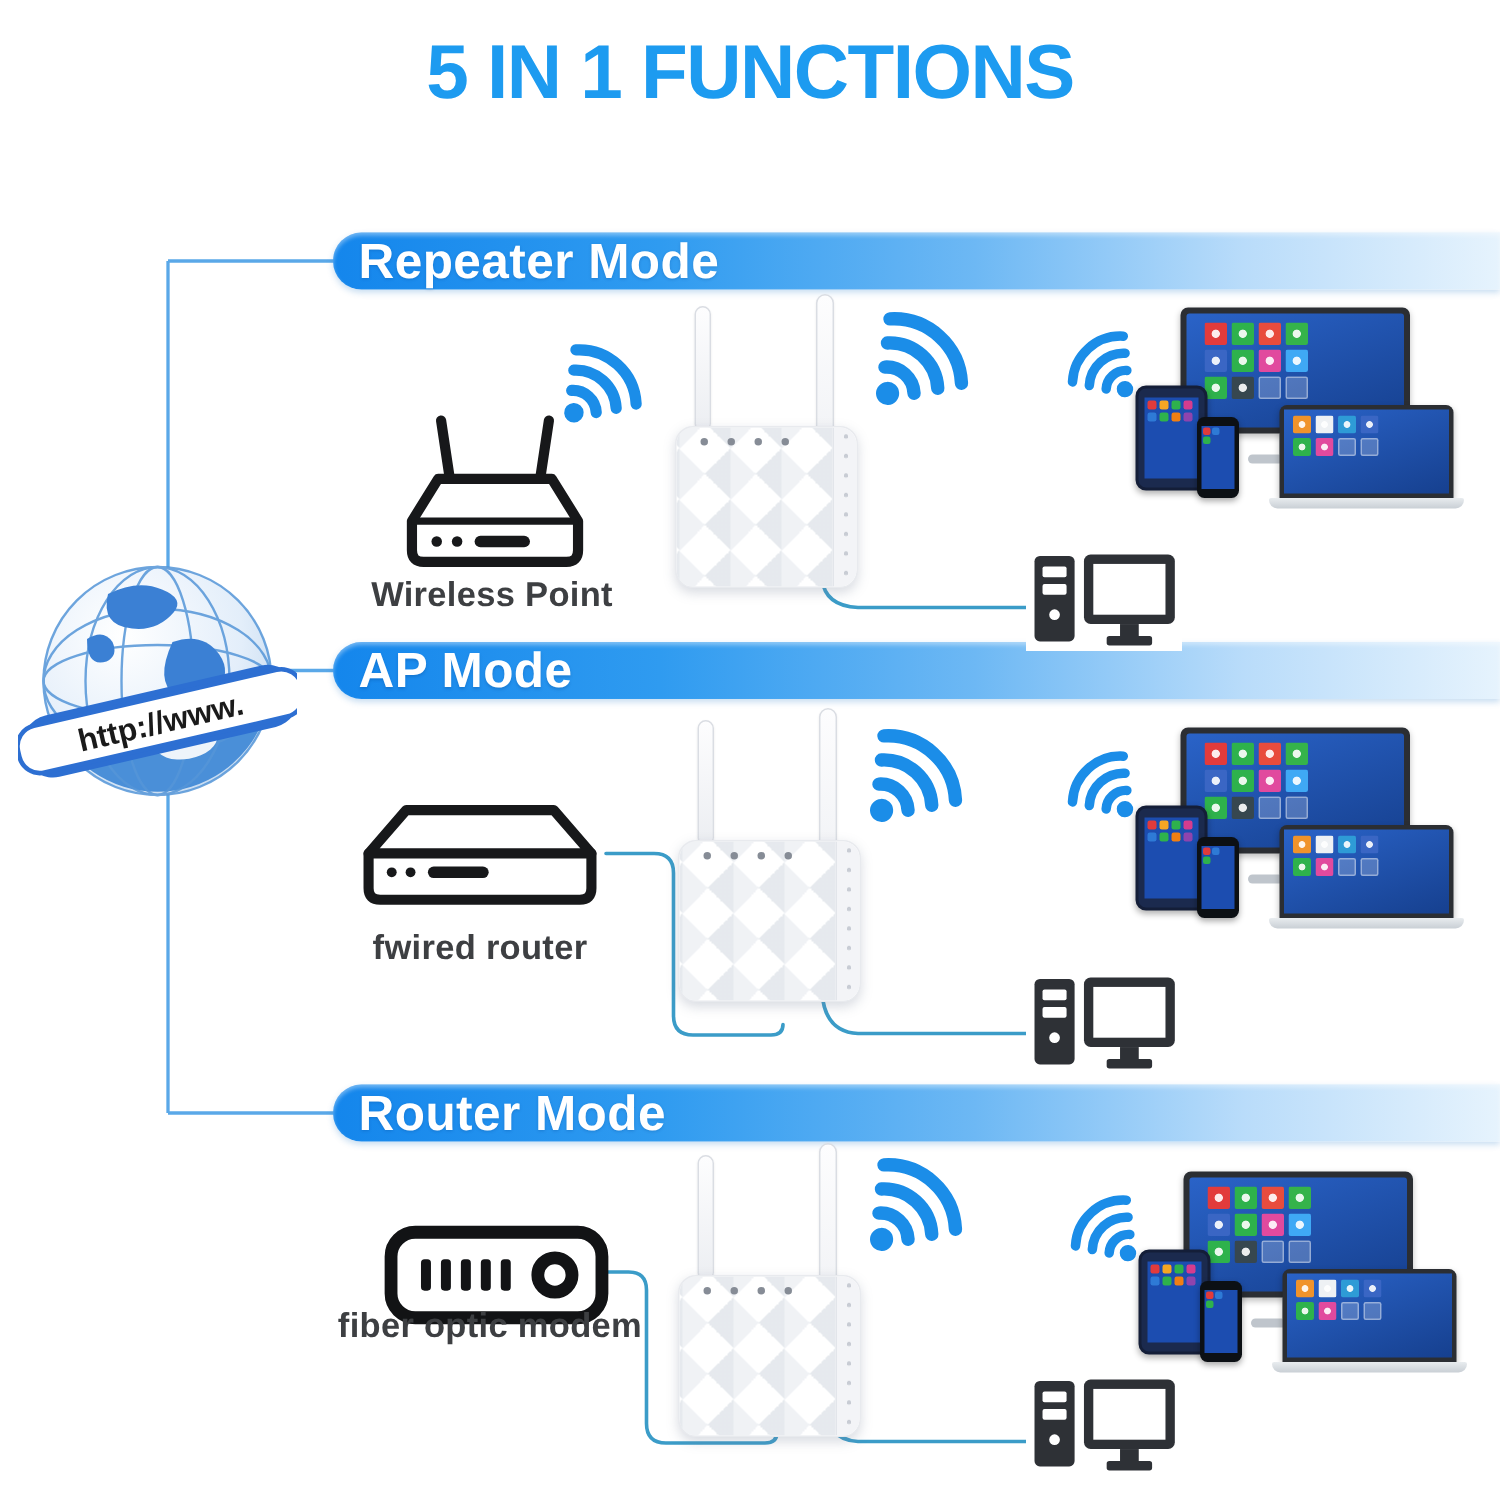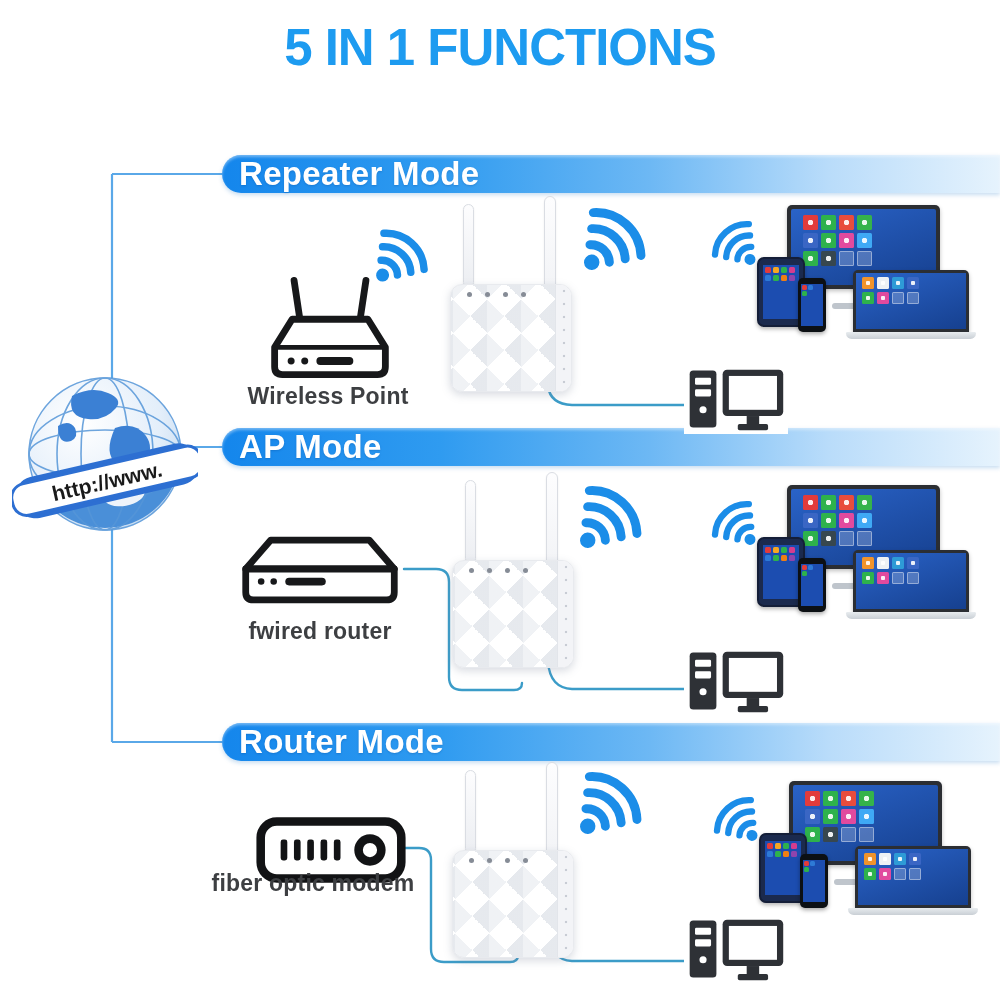--- a/index.html
+++ b/index.html
@@ -34,21 +34,21 @@
 
   
   .src-icon{position:absolute;z-index:2;}
   #src1{left:262px;top:268px;width:136px;height:118px;}
   #src2{left:238px;top:530px;width:164px;height:78px;}
   #src3{left:255px;top:815px;width:152px;height:70px;}
   .src-label{position:absolute;text-align:center;font-size:23px;font-weight:bold;
              color:#3d3f42;letter-spacing:.2px;z-index:2;}
   #lbl1{left:228px;top:383px;width:200px;}
   #lbl2{left:240px;top:602px;width:160px;margin-top:16px;}
-  #lbl3{left:198px;top:870px;width:230px;}
+  #lbl3{left:198px;top:870px;width:230px;text-align:right;}
   #lbl-pppoe{left:420px;top:966px;width:250px;font-size:25px;}
 
   
   .wifi-slot{position:absolute;z-index:2;}
   .wifi-slot svg{width:100%;height:100%;display:block;}
   #wifi-r1a{left:366px;top:226px;width:64px;height:64px;transform:rotate(42deg);}
   #wifi-r1b{left:572px;top:204px;width:76px;height:76px;transform:rotate(42deg);}
   #wifi-r2 {left:568px;top:482px;width:76px;height:76px;transform:rotate(42deg);}
   #wifi-r3 {left:568px;top:768px;width:76px;height:76px;transform:rotate(42deg);}
 

